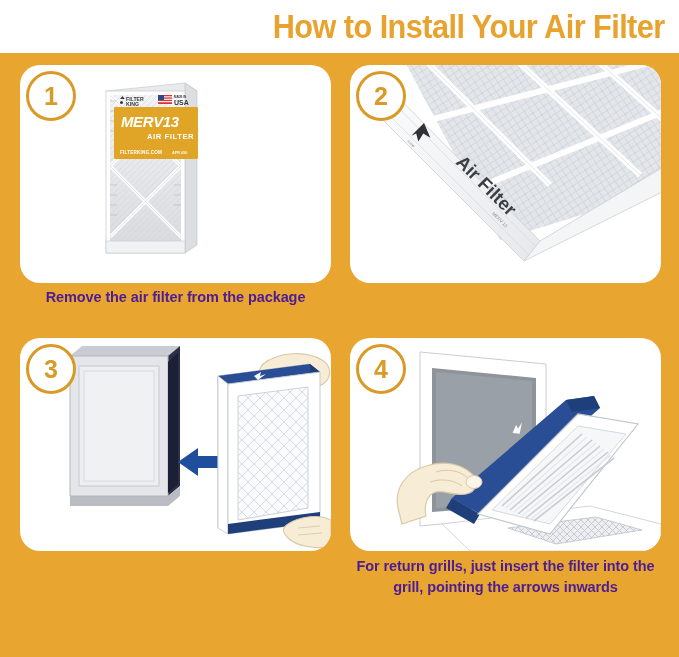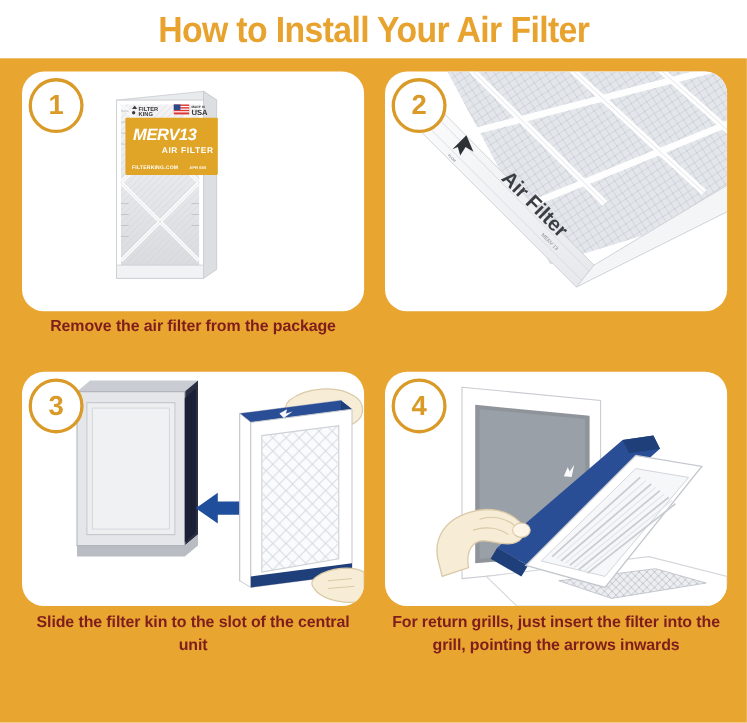--- a/index.html
+++ b/index.html
@@ -10,21 +10,21 @@
     overflow:hidden;
   }
   .infographic{
     position:relative;width:679px;height:657px;
     background:#ffffff;
   }
   
   .header{
     position:absolute;left:0;top:0;width:679px;height:53px;
     background:#ffffff;
-    display:flex;align-items:center;justify-content:center;
+    display:flex;align-items:center;justify-content:flex-end;
   }
   .header-title{
     font-size:33px;font-weight:bold;color:#e8a22e;
     letter-spacing:-0.6px;
     transform:scaleX(0.93);
     white-space:nowrap;
     font-family:"Liberation Sans", sans-serif;
   }
   
   .board{
@@ -50,21 +50,21 @@
     position:absolute;left:6px;top:6px;width:50px;height:50px;
     border-radius:50%;background:#ffffff;
     border:3px solid #d99a28;
     display:flex;align-items:center;justify-content:center;
     font-size:25px;font-weight:bold;color:#d99a28;
     z-index:5;
     box-sizing:border-box;
   }
   .caption{
     position:absolute;left:0;width:311px;
-    text-align:center;color:#7f1d1d;
+    text-align:center;color:#4c1d95;
     font-size:14.5px;font-weight:bold;line-height:21px;
     letter-spacing:-0.1px;
   }
   .c1 .caption,.c2 .caption{top:222px;}
   .c3 .caption,.c4 .caption{top:218px;}
 
   .art{position:absolute;left:0;top:0;width:258px;height:218px;}
   .c3 .art,.c4 .art{height:213px;}
   svg{display:block;}
 </style>
@@ -279,21 +279,20 @@
 
               <g>
                 <path d="M268 186 C280 178 300 176 311 182 L311 208 C296 212 276 208 268 200
                          C262 194 262 190 268 186 Z" fill="#f7ecd6" stroke="#d9c9a6" stroke-width="1.1"></path>
                 <path d="M278 190 L300 188 M278 197 L302 195" stroke="#d9c9a6" stroke-width="0.9" fill="none"></path>
               </g>
             </svg>
           </div>
           <div class="badge">3</div>
         </div>
-        <div class="caption">Slide the filter kin to the slot of the central unit</div>
       </div>
 
       <div class="cell c4">
         <div class="card">
           <div class="art">
             <svg width="311" height="213" viewBox="0 0 311 213">
               <defs>
                 <pattern id="meshD" width="7" height="7" patternUnits="userSpaceOnUse">
                   <path d="M0 0 L7 7 M7 0 L0 7" stroke="#b6bac1" stroke-width="0.8" fill="none"></path>
                 </pattern>

